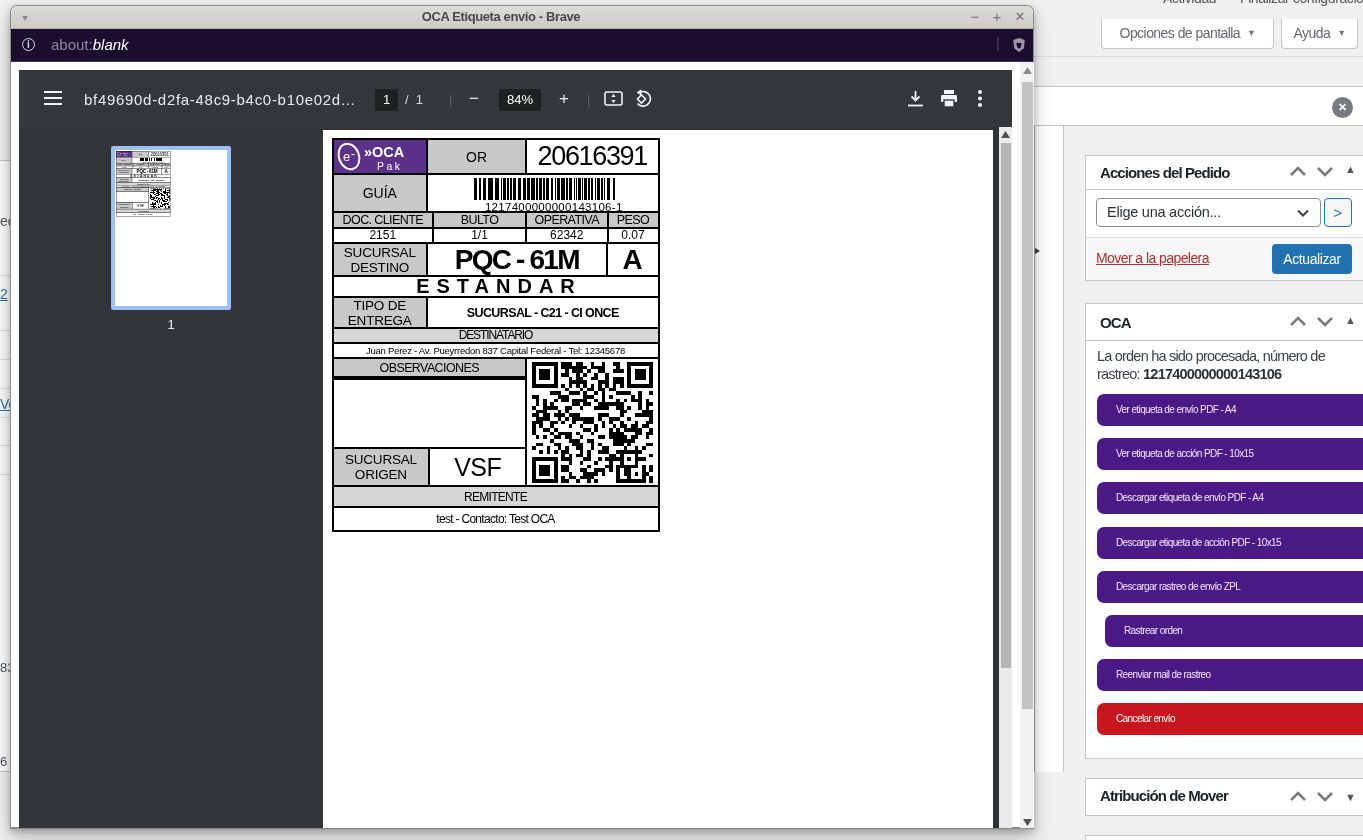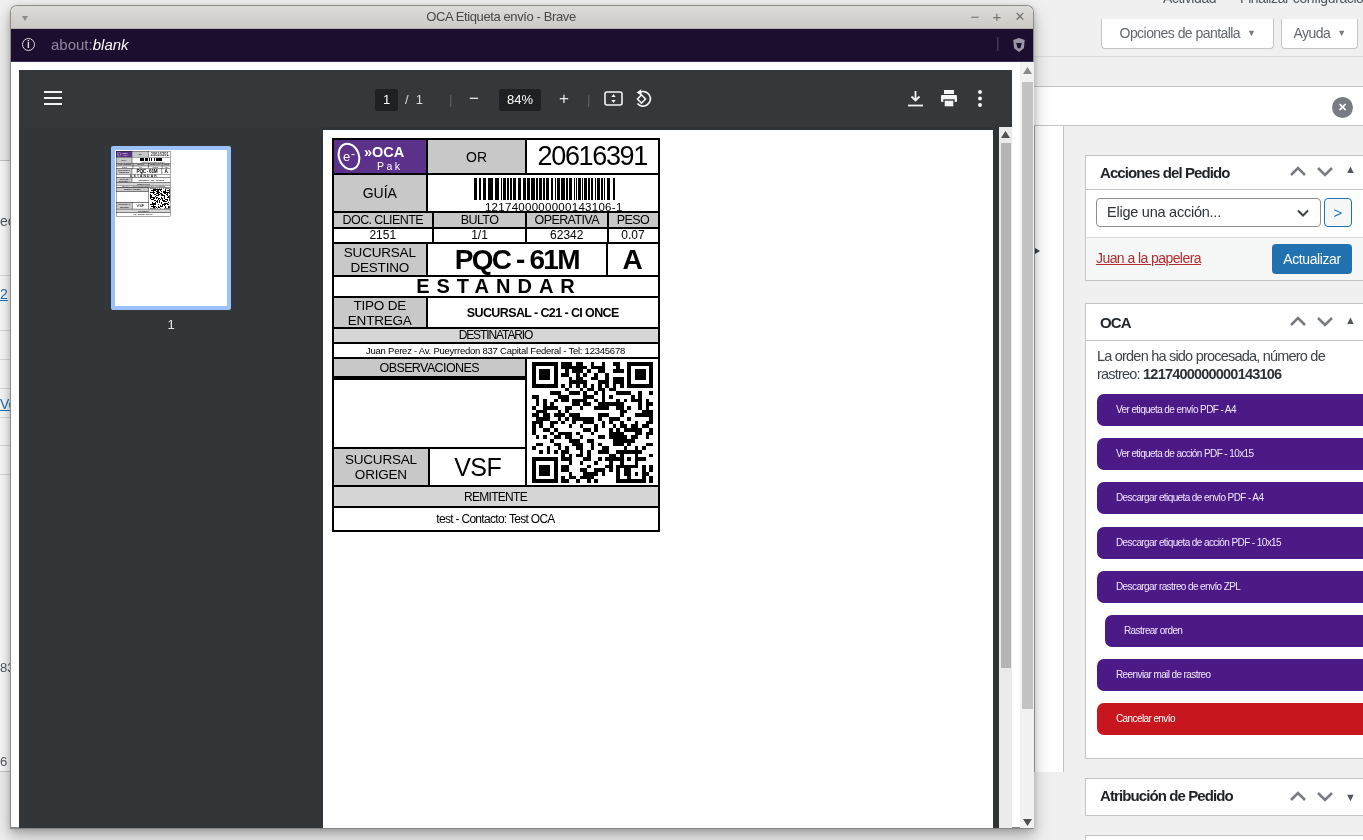--- a/index.html
+++ b/index.html
@@ -33,21 +33,21 @@
        color:#f1e6fd;font-size:10px;letter-spacing:-0.6px;line-height:32px;padding-left:19px;box-sizing:border-box;white-space:nowrap;}
   .ocap{position:absolute;left:1097px;top:348px;width:275px;font-size:14.5px;letter-spacing:-0.79px;line-height:17.8px;color:#3c434a;}
   .ocap b{color:#2c3338;}
   
   .bwin{position:absolute;left:10px;top:5px;width:1024px;height:824px;background:#fff;
         border:1px solid #8f8d8a;border-bottom:2px solid #898886;border-radius:7px 7px 0 0;box-sizing:border-box;
         box-shadow:0 8px 18px rgba(0,0,0,.26),0 2px 6px rgba(0,0,0,.18);}
   .tbar{position:absolute;left:0;top:0;width:100%;height:23px;border-radius:7px 7px 0 0;
         background:linear-gradient(#dcdbd9,#cdcac6);border-bottom:1px solid #b3afaa;box-sizing:border-box;}
   .tbar .menu{position:absolute;left:11px;top:10px;width:0;height:0;border:3.5px solid transparent;border-top:5px solid #8a8a88;}
-  .ttitle{position:absolute;left:0;top:0;width:980px;text-align:center;font-size:13px;letter-spacing:-0.39px;font-weight:normal;
+  .ttitle{position:absolute;left:0;top:0;width:980px;text-align:center;font-size:13px;letter-spacing:-0.39px;font-weight:bold;
           color:#4a4844;line-height:22px;}
   .wbtn{position:absolute;top:0;height:23px;line-height:22px;color:#737068;font-size:15px;text-align:center;width:20px;}
   .abar{position:absolute;left:0;top:23px;width:100%;height:33px;background:#1c0e2e;}
   .abar .info{position:absolute;left:11px;top:9px;width:13px;height:13px;border:1.5px solid #ddd9e2;border-radius:50%;
         color:#ddd9e2;font-size:10px;font-weight:bold;text-align:center;line-height:12px;box-sizing:border-box;}
   .aurl{position:absolute;left:40px;top:7px;font-size:15px;color:#8f87a0;}
   .aurl b{color:#fdfcfe;font-weight:normal;font-style:italic;}
   .asep{position:absolute;left:985px;top:6px;color:#4e4465;font-size:14px;}
   
   .pdf{position:absolute;left:8px;top:64px;width:993px;height:758px;background:#303437;overflow:hidden;}
@@ -109,21 +109,21 @@
       <path d="M3 12l7-7 7 7" fill="none" stroke="#787c82" stroke-width="2.6"></path>
       <path d="M30 5l7 7 7-7" fill="none" stroke="#787c82" stroke-width="2.6"></path>
     </svg>
 </div>
 <div class="tri" style="top:163px;">▲</div>
 <div class="sel">Elige una acción...<svg style="position:absolute;right:10px;top:7px;" width="14" height="14" viewBox="0 0 14 14">
       <path d="M2 4.5l5 5 5-5" fill="none" stroke="#3c434a" stroke-width="2"></path>
     </svg></div>
 <div class="gobtn">&gt;</div>
 <div class="mpa"></div>
-<div class="trash">Juan a la papelera</div>
+<div class="trash">Mover a la papelera</div>
 <div class="upd">Actualizar</div>
 
 <div class="postbox" style="top:303px;height:456px;">
   <div class="pbhead">
       <h2 style="top:10px;">OCA</h2>
     </div>
   <div style="position:absolute;left:0;top:36px;width:100%;border-top:1px solid #c3c4c7;"></div>
 </div>
 <div class="handles" style="top:313px;">
   <svg width="64" height="18" viewBox="0 0 64 18">
@@ -137,21 +137,21 @@
 <div class="ocabtn" style="top:438px;">Ver etiqueta de acción PDF - 10x15</div>
 <div class="ocabtn" style="top:482px;">Descargar etiqueta de envío PDF - A4</div>
 <div class="ocabtn" style="top:527px;">Descargar etiqueta de acción PDF - 10x15</div>
 <div class="ocabtn" style="top:571px;">Descargar rastreo de envío ZPL</div>
 <div class="ocabtn" style="top:615px;margin-left:8px;">Rastrear orden</div>
 <div class="ocabtn" style="top:659px;">Reenviar mail de rastreo</div>
 <div class="ocabtn" style="top:703px;background:#c8161e;color:#fff;">Cancelar envío</div>
 
 <div class="postbox" style="top:778px;height:38px;">
   <div class="pbhead">
-      <h2>Atribución de Pedido</h2>
+      <h2>Atribución de Mover</h2>
     </div>
 </div>
 <div class="handles" style="top:788px;">
   <svg width="64" height="18" viewBox="0 0 64 18">
       <path d="M3 12l7-7 7 7" fill="none" stroke="#787c82" stroke-width="2.6"></path>
       <path d="M30 5l7 7 7-7" fill="none" stroke="#787c82" stroke-width="2.6"></path>
     </svg>
 </div>
 <div class="tri" style="top:791px;">▼</div>
 <div class="postbox" style="top:835px;height:10px;"></div>
@@ -173,20 +173,21 @@
       <path d="M11 1l9 3-1.3 13L11 23l-7.7-6L2 4z" fill="#9b95a6"></path>
       <path d="M6.5 9h9l-2 6.5L11 18l-2.5-2.5z" fill="#1c0e2e"></path>
     </svg>
   </div>
 
   <div class="pdf">
     <div class="ptool">
       <svg class="abs" style="left:25px;top:21px;" width="18" height="14" viewBox="0 0 18 14">
           <path d="M0 1h18M0 7h18M0 13h18" stroke="#f1f3f4" stroke-width="2"></path>
         </svg>
+      <div class="ptxt" style="left:65px;font-size:15px;letter-spacing:0.7px;top:21px;">bf49690d-d2fa-48c9-b4c0-b10e02d...</div>
       <div class="pdark" style="left:356px;width:23px;">1</div>
       <div class="ptxt" style="left:386px;color:#dadce0;">/&nbsp;&nbsp;1</div>
       <div class="ptxt" style="left:430px;color:#5f6368;">|</div>
       <div class="ptxt" style="left:450px;font-size:17px;top:19px;">−</div>
       <div class="pdark" style="left:480px;width:42px;">84%</div>
       <div class="ptxt" style="left:540px;font-size:17px;top:19px;">+</div>
       <div class="ptxt" style="left:568px;color:#5f6368;">|</div>
       <svg class="abs" style="left:585px;top:21px;" width="19" height="15" viewBox="0 0 19 15">
         <rect x="1" y="1" width="17" height="13" rx="2" fill="none" stroke="#f1f3f4" stroke-width="1.6"></rect>
         <path d="M9.5 3l2.2 3h-4.4z M9.5 12l2.2-3h-4.4z" fill="#f1f3f4"></path>

